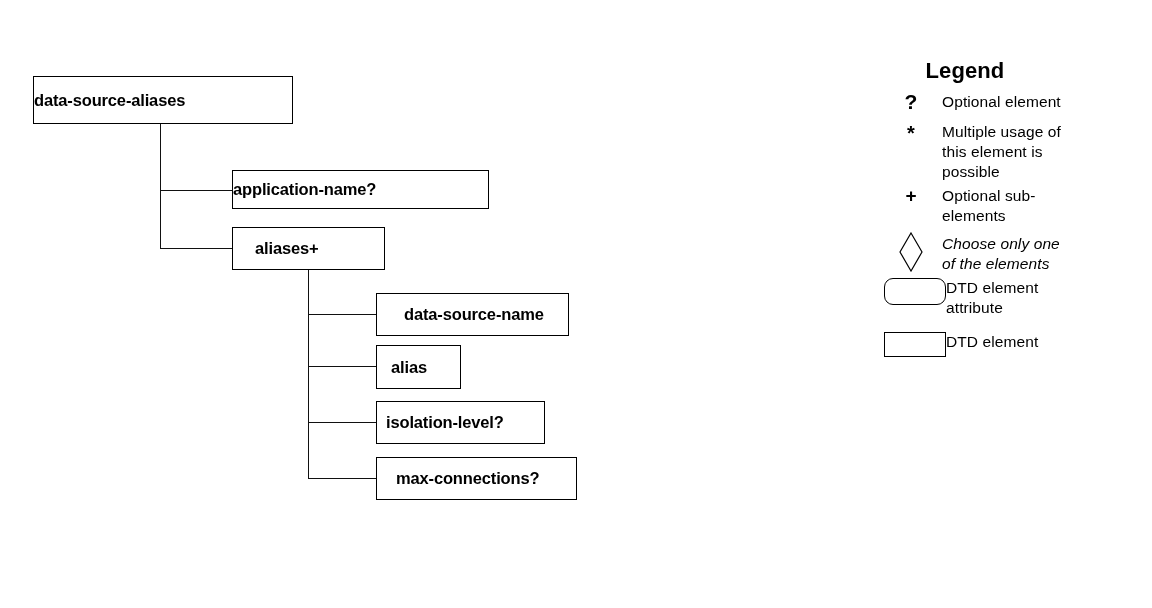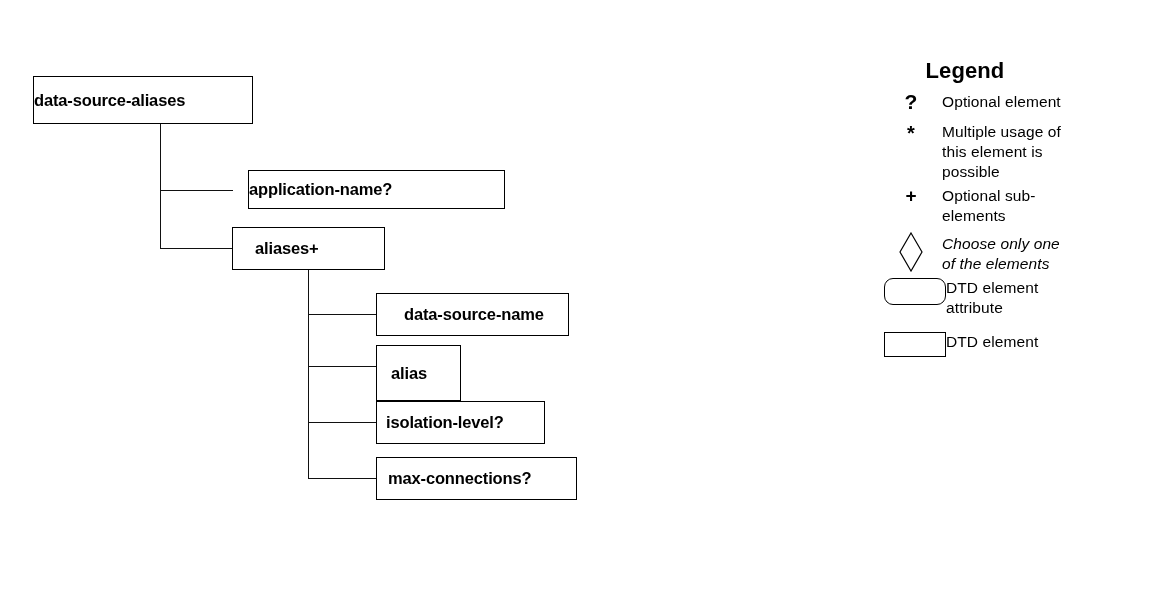--- a/index.html
+++ b/index.html
@@ -36,27 +36,27 @@
     font-size: 16.5px;
     letter-spacing: -0.15px;
     white-space: nowrap;
     color: #000000;
   }
   .node > .node-label {
     display: block;
     width: 100%;
   }
 
-  .node-root        { left: 33px;  top: 76px;  width: 220px; height: 48px; justify-content: center; }
-  .node-appname     { left: 232px; top: 170px; width: 257px; height: 39px; justify-content: center; margin-left: 16px; }
+  .node-root        { left: 33px;  top: 76px;  width: 260px; height: 48px; justify-content: center; }
+  .node-appname     { left: 232px; top: 170px; width: 257px; height: 39px; justify-content: center; }
   .node-aliases     { left: 232px; top: 227px; width: 153px; height: 43px; padding-left: 22px; }
   .node-dsname      { left: 376px; top: 293px; width: 193px; height: 43px; padding-left: 27px;  }
-  .node-alias       { left: 376px; top: 345px; width: 85px;  height: 56px; padding-left: 14px; }
+  .node-alias       { left: 376px; top: 345px; width: 85px;  height: 44px; padding-left: 14px; }
   .node-isolation   { left: 376px; top: 401px; width: 169px; height: 43px; padding-left: 9px;  }
-  .node-maxconn     { left: 376px; top: 457px; width: 201px; height: 43px; padding-left: 11px;  }
+  .node-maxconn     { left: 376px; top: 457px; width: 201px; height: 43px; padding-left: 19px;  }
 
   
   .conn {
     position: absolute;
     background: #111111;
   }
   .conn-v { width: 1.3px; }
   .conn-h { height: 1.3px; }
 
   

